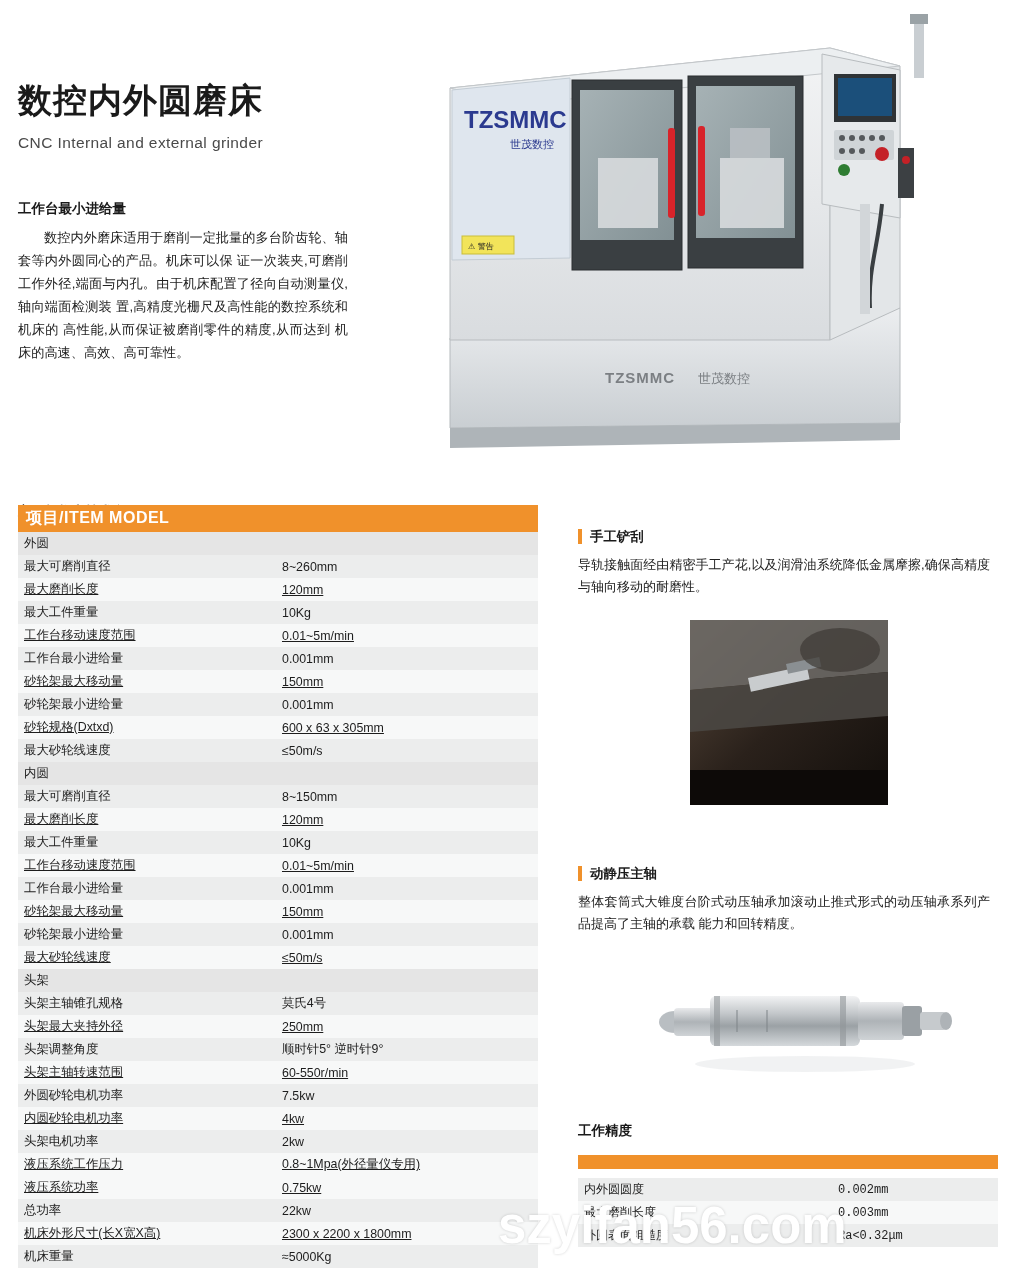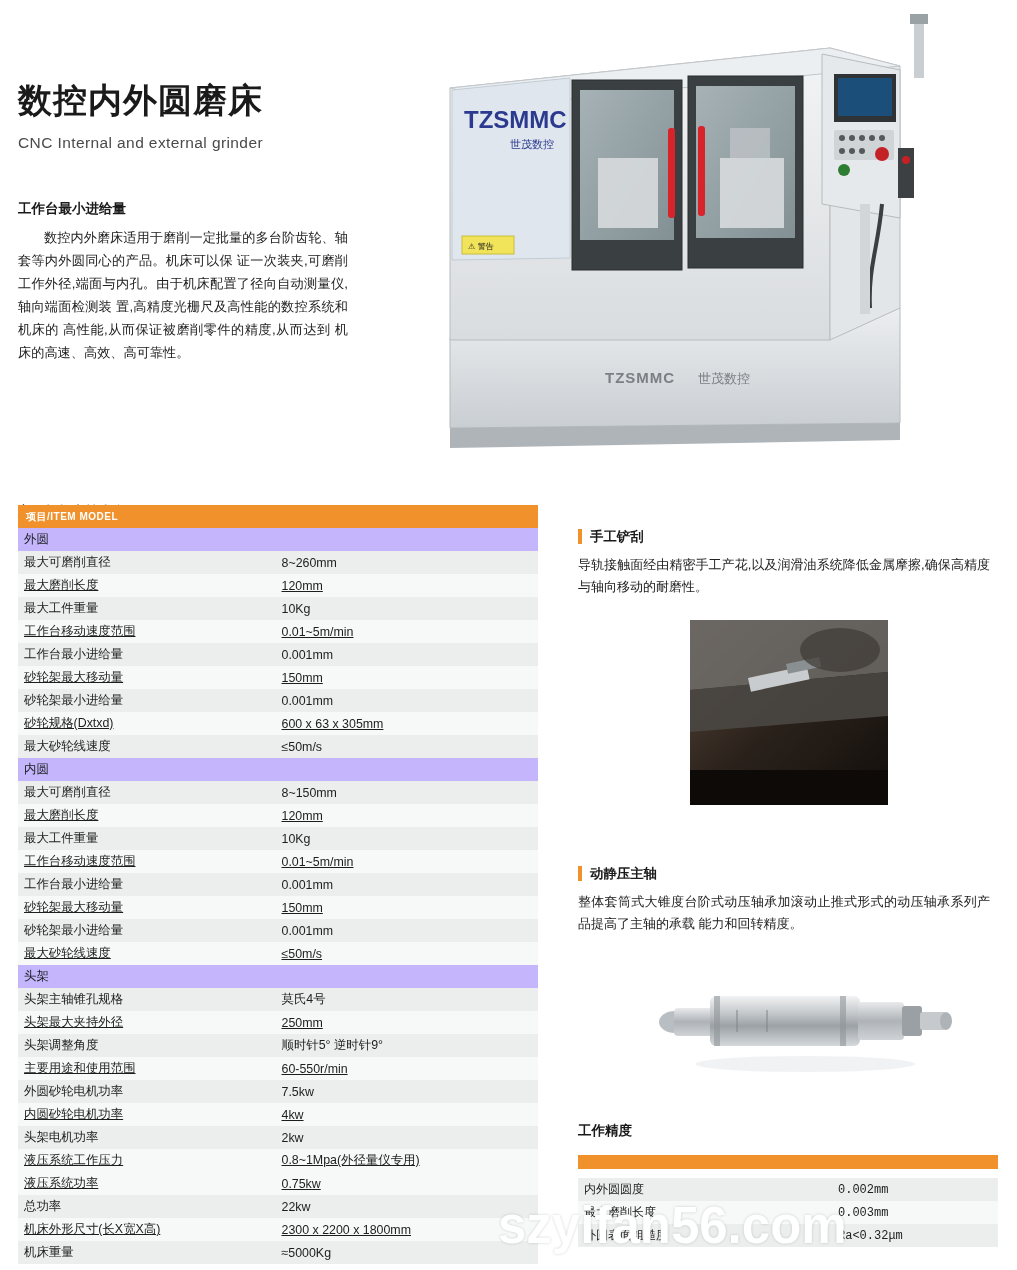--- a/index.html
+++ b/index.html
@@ -28,22 +28,22 @@
 
   
   .photo{position:absolute;left:430px;top:8px;width:575px;height:460px;}
   .machine-svg{width:100%;height:100%;display:block;}
 
   
   #spec-head{position:absolute;left:18px;top:503px;}
   .spec-table{position:absolute;left:18px;top:505px;width:520px;border-collapse:collapse;}
   .spec-table td{font-size:12.4px;padding:3px 0 3px 6px;height:17px;color:#1d1d1d;}
   .spec-table td.val{padding-left:10px;}
-  .row-head td{background:#f0912b;color:#fff;font-weight:bold;font-size:10px;letter-spacing:.5px;padding-left:8px;}
-  .row-grp td{background:#c4b5fd;}
+  .row-head td{background:#f0912b;color:#fff;font-weight:bold;font-size:16px;letter-spacing:.5px;padding-left:8px;}
+  .row-grp td{background:#e5e5e5;}
   .row-a td{background:#eceded;}
   .row-b td{background:#f7f8f8;text-decoration:underline;}
   .col1{width:255px;}
   .col2{width:265px;}
   .small-val{font-size:11px;}
 
   
   .rcol{position:absolute;left:578px;width:420px;}
   .rtitle{font-size:13.4px;font-weight:bold;color:#1a1a1a;padding-left:12px;position:relative;}
   .rtitle:before{content:"";position:absolute;left:0;top:1px;width:4px;height:15px;background:#f0912b;}
@@ -258,21 +258,21 @@
         </tr>
         <tr class="row-b">
           <td class="col1">头架最大夹持外径</td>
           <td class="col2 val">250mm</td>
         </tr>
         <tr class="row-a">
           <td class="col1">头架调整角度</td>
           <td class="col2 val">顺时针5°  逆时针9°</td>
         </tr>
         <tr class="row-b">
-          <td class="col1">主要用途和使用范围</td>
+          <td class="col1">头架主轴转速范围</td>
           <td class="col2 val">60-550r/min</td>
         </tr>
         <tr class="row-a">
           <td class="col1">外圆砂轮电机功率</td>
           <td class="col2 val">7.5kw</td>
         </tr>
         <tr class="row-b">
           <td class="col1">内圆砂轮电机功率</td>
           <td class="col2 val">4kw</td>
         </tr>

